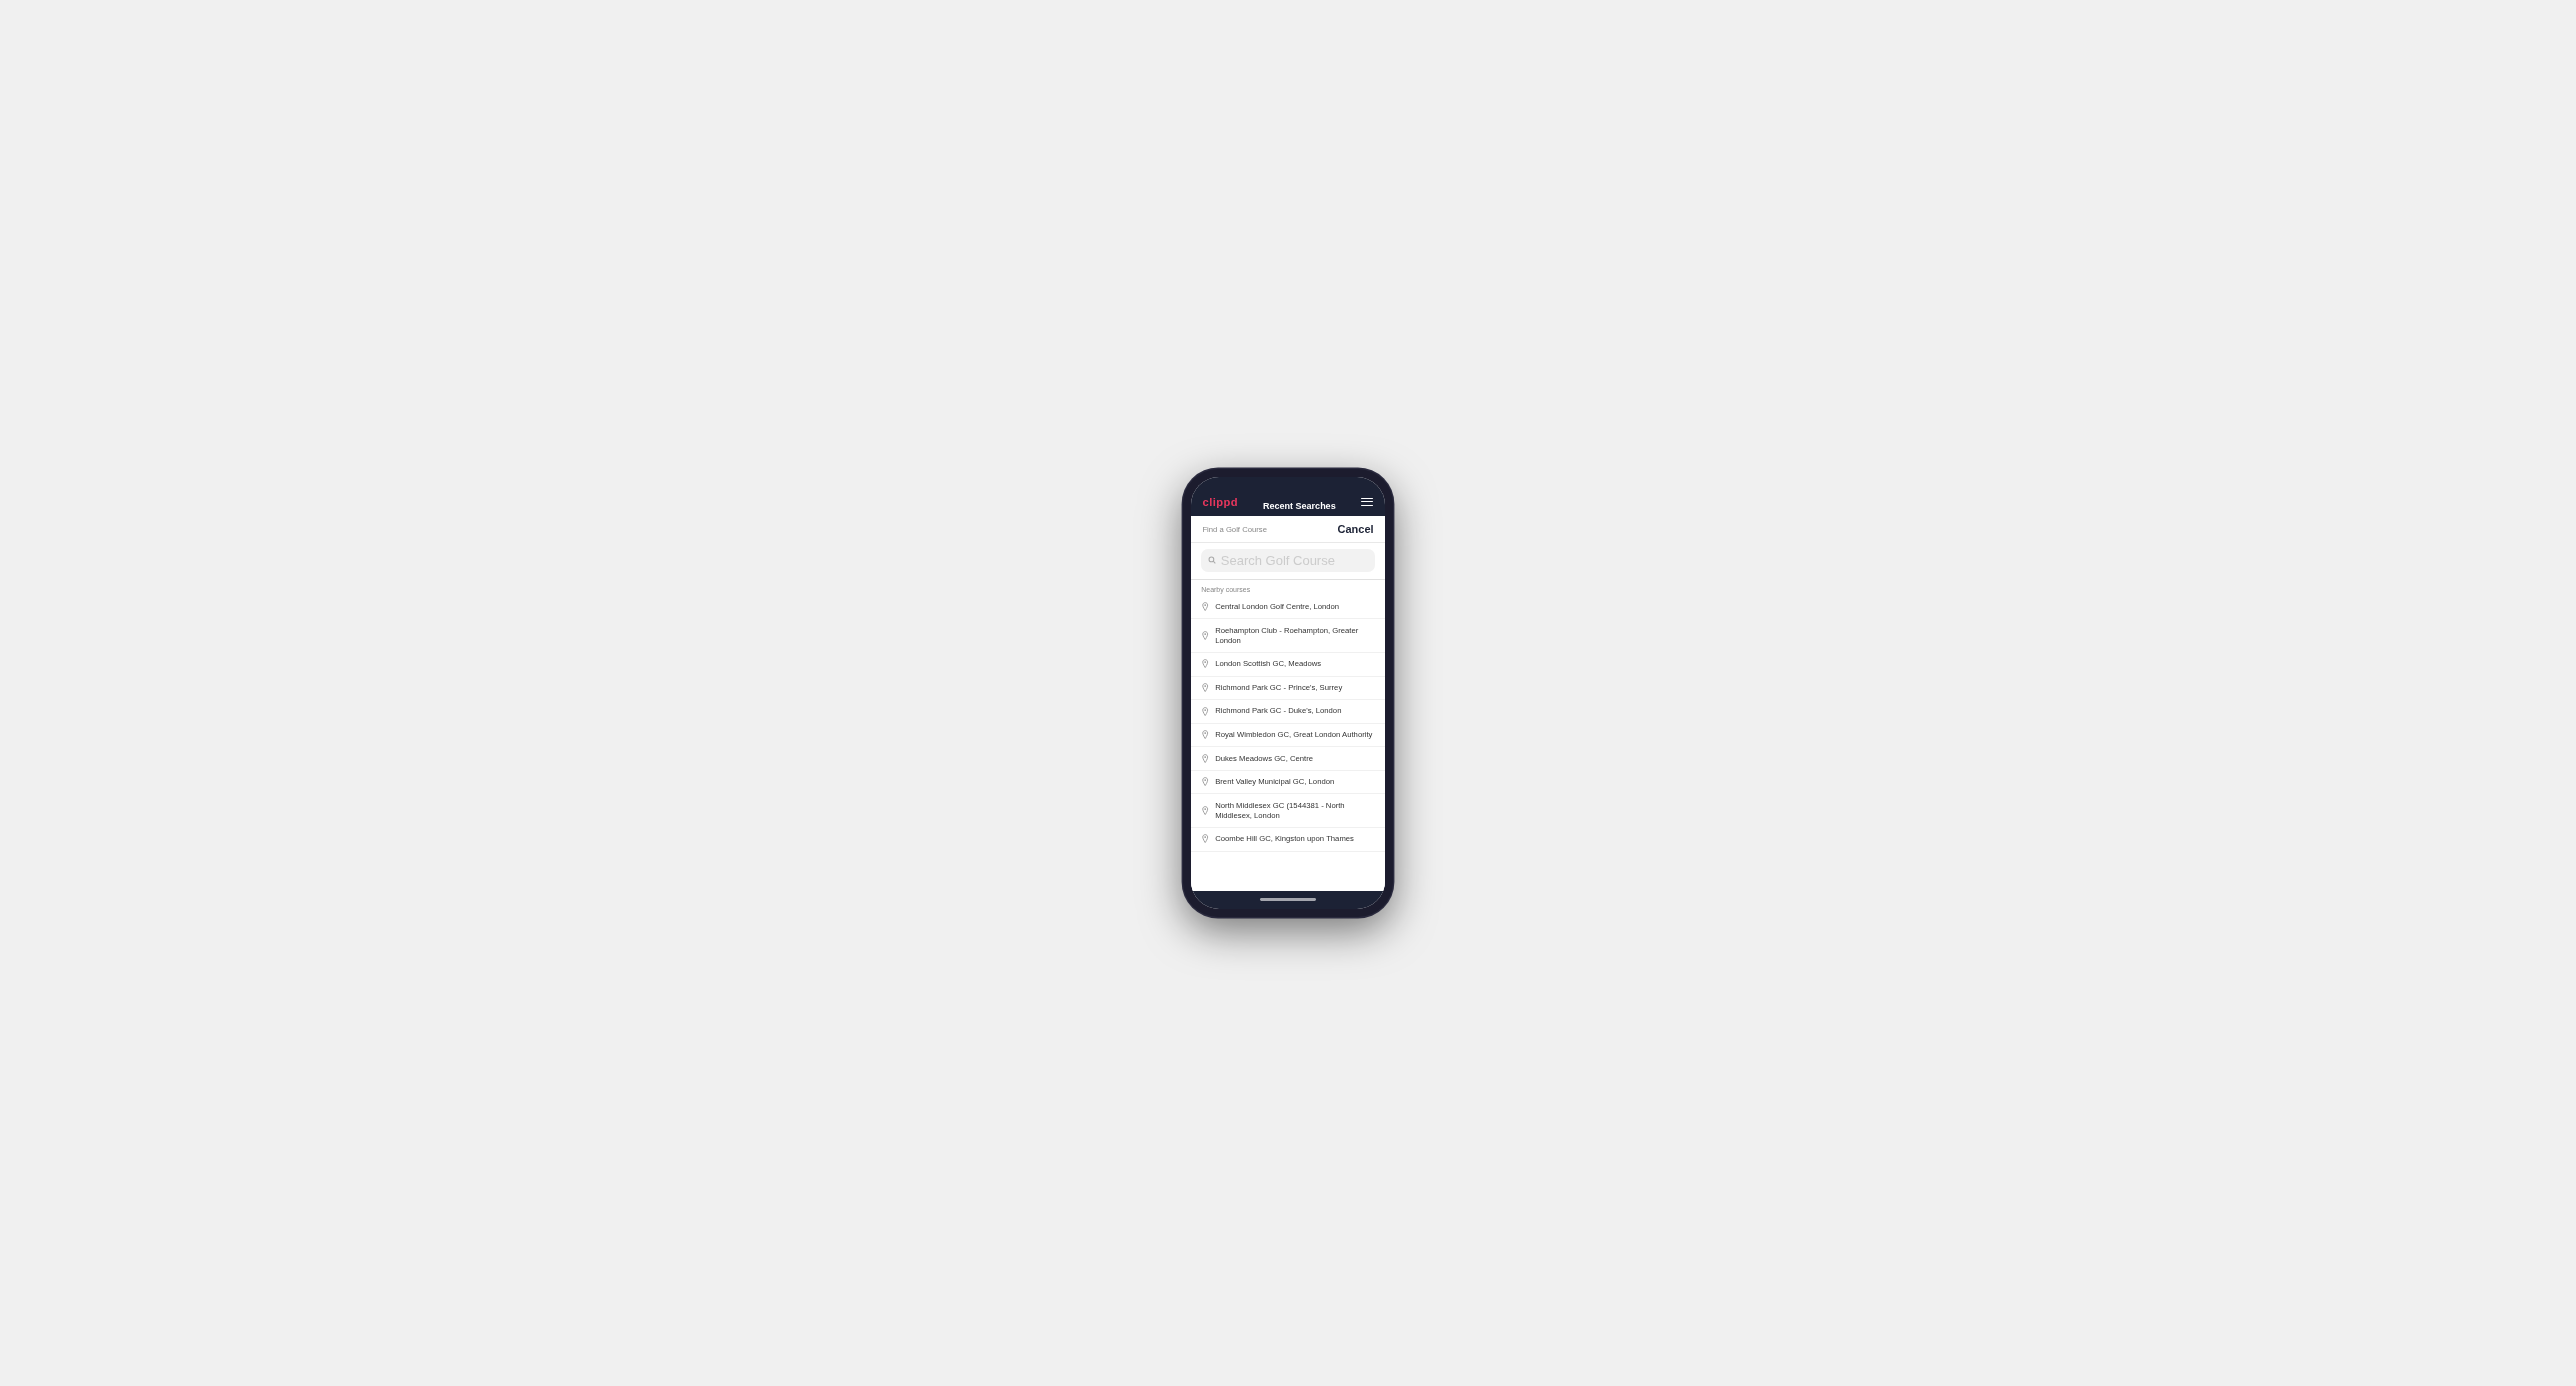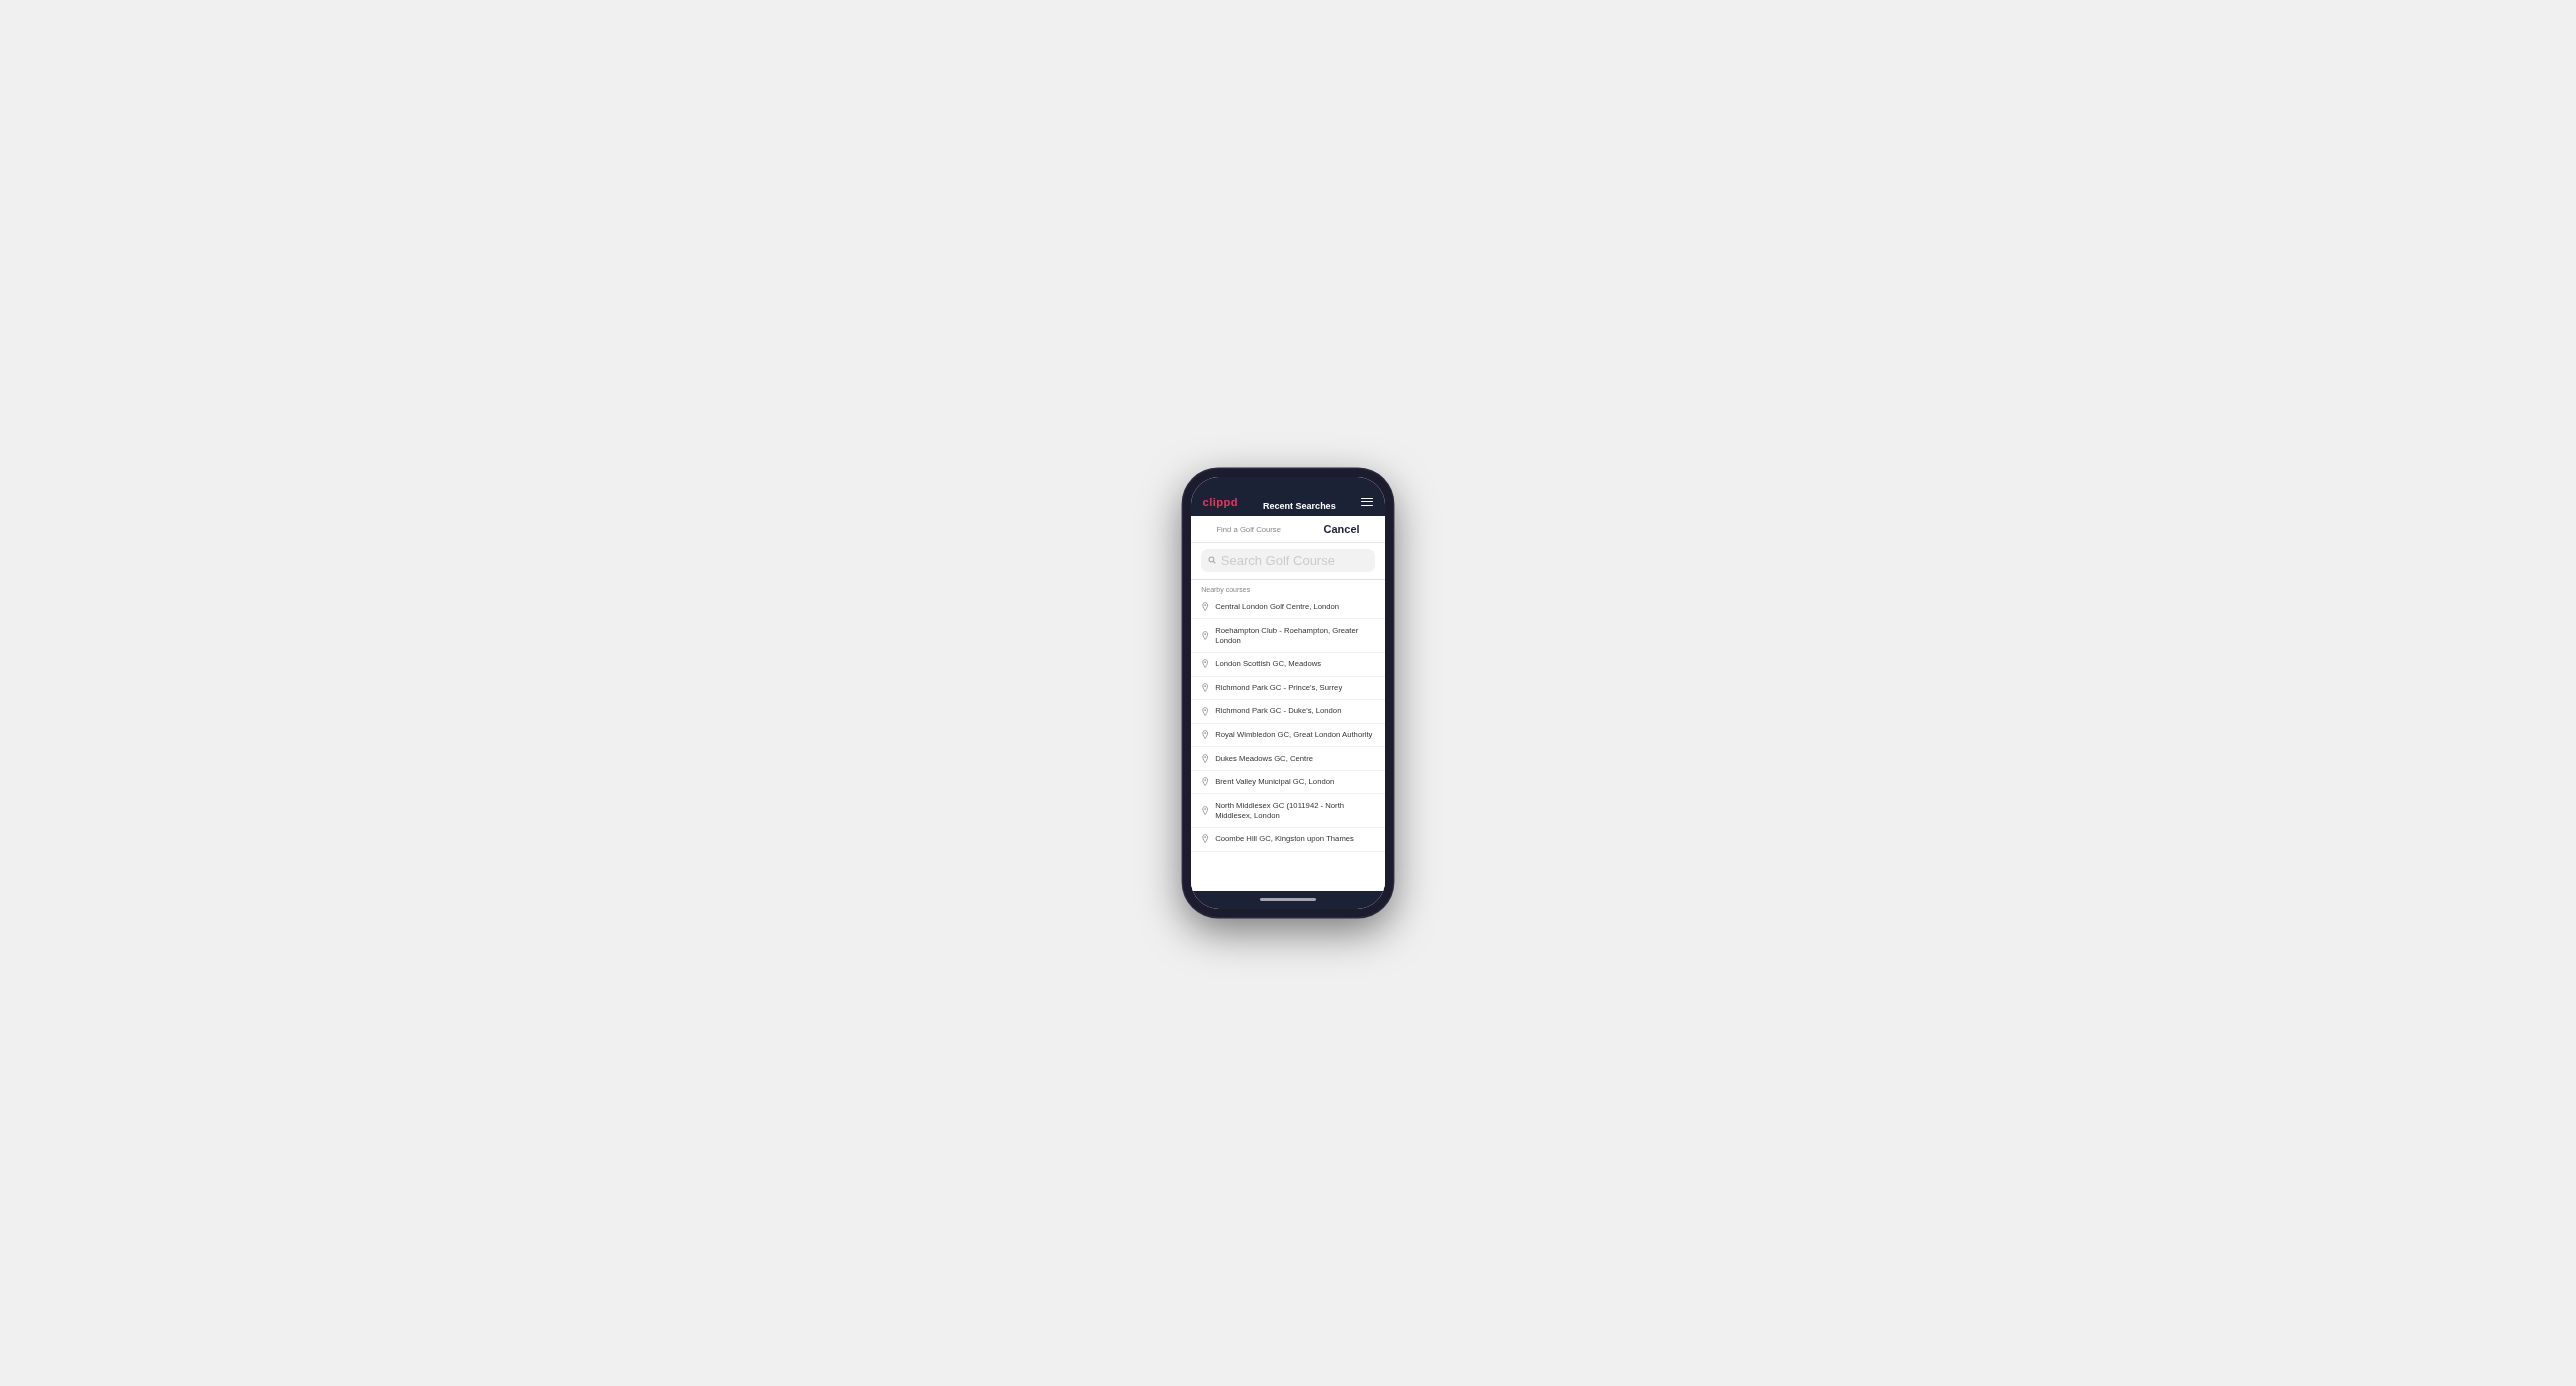--- a/index.html
+++ b/index.html
@@ -86,21 +86,21 @@
       flex: 1;
       background: #f8f8f8;
       display: flex;
       flex-direction: column;
       overflow: hidden;
     }
 
     
     .find-header {
       background: #ffffff;
-      padding: 7px 25px;
+      padding: 7px 11px;
       display: flex;
       align-items: center;
       justify-content: space-between;
       border-bottom: 0.7px solid #e8e8e8;
     }
 
     .find-label {
       font-size: 7.7px;
       color: #888888;
     }
@@ -297,21 +297,21 @@
         <path d="M6 1C3.79 1 2 2.79 2 5c0 3.25 4 9 4 9s4-5.75 4-9c0-2.21-1.79-4-4-4z" stroke-linejoin="round"></path>
         <circle cx="6" cy="5" r="1.5" fill="#999999" stroke="none"></circle>
       </svg>
       <span class="course-name">Brent Valley Municipal GC, London</span>
     </div>
             <div class="course-item">
       <svg class="pin-icon" viewBox="0 0 12 16" fill="none" stroke="#999999" stroke-width="1.5">
         <path d="M6 1C3.79 1 2 2.79 2 5c0 3.25 4 9 4 9s4-5.75 4-9c0-2.21-1.79-4-4-4z" stroke-linejoin="round"></path>
         <circle cx="6" cy="5" r="1.5" fill="#999999" stroke="none"></circle>
       </svg>
-      <span class="course-name">North Middlesex GC (1011942 - North Middlesex, London</span>
+      <span class="course-name">North Middlesex GC (1544381 - North Middlesex, London</span>
     </div>
             <div class="course-item">
       <svg class="pin-icon" viewBox="0 0 12 16" fill="none" stroke="#999999" stroke-width="1.5">
         <path d="M6 1C3.79 1 2 2.79 2 5c0 3.25 4 9 4 9s4-5.75 4-9c0-2.21-1.79-4-4-4z" stroke-linejoin="round"></path>
         <circle cx="6" cy="5" r="1.5" fill="#999999" stroke="none"></circle>
       </svg>
       <span class="course-name">Coombe Hill GC, Kingston upon Thames</span>
     </div>
           </div>
       </div>

